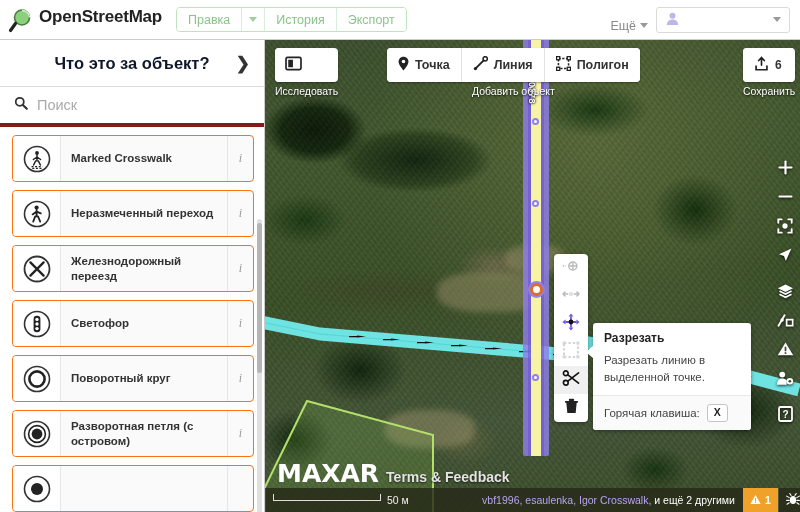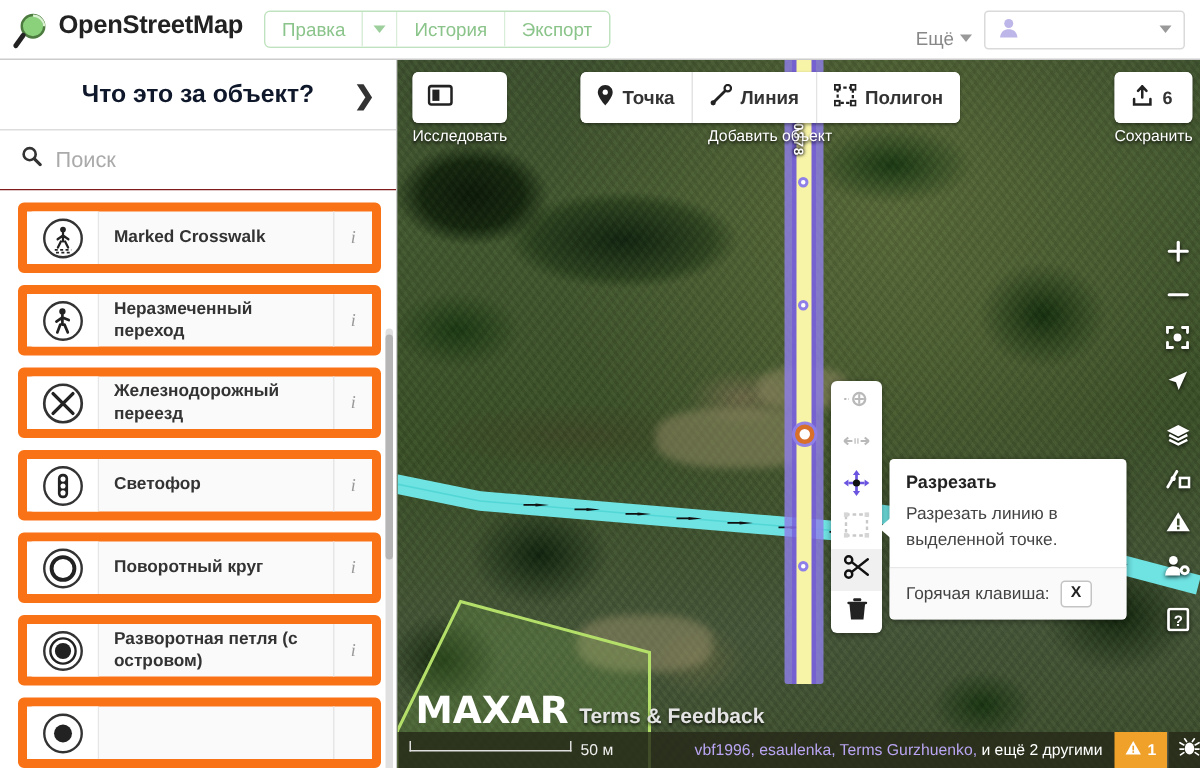--- a/index.html
+++ b/index.html
@@ -66,35 +66,35 @@
     height: 47px; display: flex; align-items: center; justify-content: center;
     position: relative; border-bottom: 1px solid #ddd;
   }
   .sidebar-head h2 { font-size: 16.5px; font-weight: bold; color: #0f172a; }
   .head-chevron {
     position: absolute; right: 14px; font-size: 17px; color: #333;
     font-weight: bold; line-height: 1;
   }
   .search-row {
     height: 40px; display: flex; align-items: center; gap: 9px;
-    padding: 0 14px; border-bottom: 1px solid #7f1d1d;
+    padding: 0 14px; border-bottom: 4px solid #7f1d1d;
   }
   .search-input {
     border: none; outline: none; font-size: 14.5px; color: #333;
     background: transparent; width: 195px;
     font-family: "Liberation Sans", sans-serif;
   }
   .search-input::placeholder { color: #aaa; }
   .preset-scroll {
     height: 385px; overflow: hidden; position: relative;
     padding: 8px 10px 0 12px; background: #fff;
   }
   .preset-item {
     display: flex; align-items: stretch; height: 47px; margin-bottom: 8px;
-    border: 6px solid #f97316; border-radius: 4px; background: #fafafa;
+    border: 1px solid #f97316; border-radius: 4px; background: #fafafa;
   }
   .preset-icon-cell {
     width: 48px; display: flex; align-items: center; justify-content: center;
     background: #fff; border-right: 1px solid #e6e6e6;
     border-radius: 4px 0 0 4px; flex: none;
   }
   .preset-label {
     flex: 1; display: flex; align-items: center; padding: 0 10px;
     font-size: 11.5px; font-weight: bold; color: #333; line-height: 1.25;
   }
@@ -232,21 +232,21 @@
     background: #fff; border-radius: 4px; z-index: 26;
     box-shadow: 0 1px 4px rgba(0,0,0,.4); overflow: hidden;
   }
   .em-item {
     height: 28px; display: flex; align-items: center; justify-content: center;
   }
   .em-item.active { background: #f0f0f0; }
 
   
   .tooltip {
-    position: absolute; left: 328px; top: 266px; width: 158px;
+    position: absolute; left: 328px; top: 283px; width: 158px;
     background: #fff; border-radius: 3px; z-index: 30;
     box-shadow: 0 1px 4px rgba(0,0,0,.4); overflow: hidden;
   }
   .tt-arrow {
     position: absolute; left: 321px; top: 305px; width: 0; height: 0;
     border-top: 7px solid transparent; border-bottom: 7px solid transparent;
     border-right: 8px solid #fff; z-index: 31;
   }
   .tt-title {
     font-size: 12px; font-weight: bold; color: #222; padding: 8px 11px 7px;
@@ -734,21 +734,21 @@
     </div>
   </div>
 
   <div class="footer">
     <div class="scale-wrap">
       <span class="scale-bar"></span>
       <span class="scale-text">50 м</span>
     </div>
     <div class="footer-spacer"></div>
     <div class="contrib">
-      <span class="lnk">vbf1996, esaulenka, Terms Gurzhuenko, </span><b>и ещё 2 другими</b>
+      <span class="lnk">vbf1996, esaulenka, Igor Crosswalk, </span><b>и ещё 2 другими</b>
     </div>
     <div class="issues-badge">
       <span>
         <svg width="11" height="11" viewBox="0 0 12 11">
           <path d="M6 0.6 L11.6 10.4 H0.4 Z" fill="#fff"></path>
           <rect x="5.4" y="4" width="1.2" height="3.4" fill="#f0a12a"></rect>
           <rect x="5.4" y="8" width="1.2" height="1.2" fill="#f0a12a"></rect>
         </svg>
       </span>
       <span>1</span>

